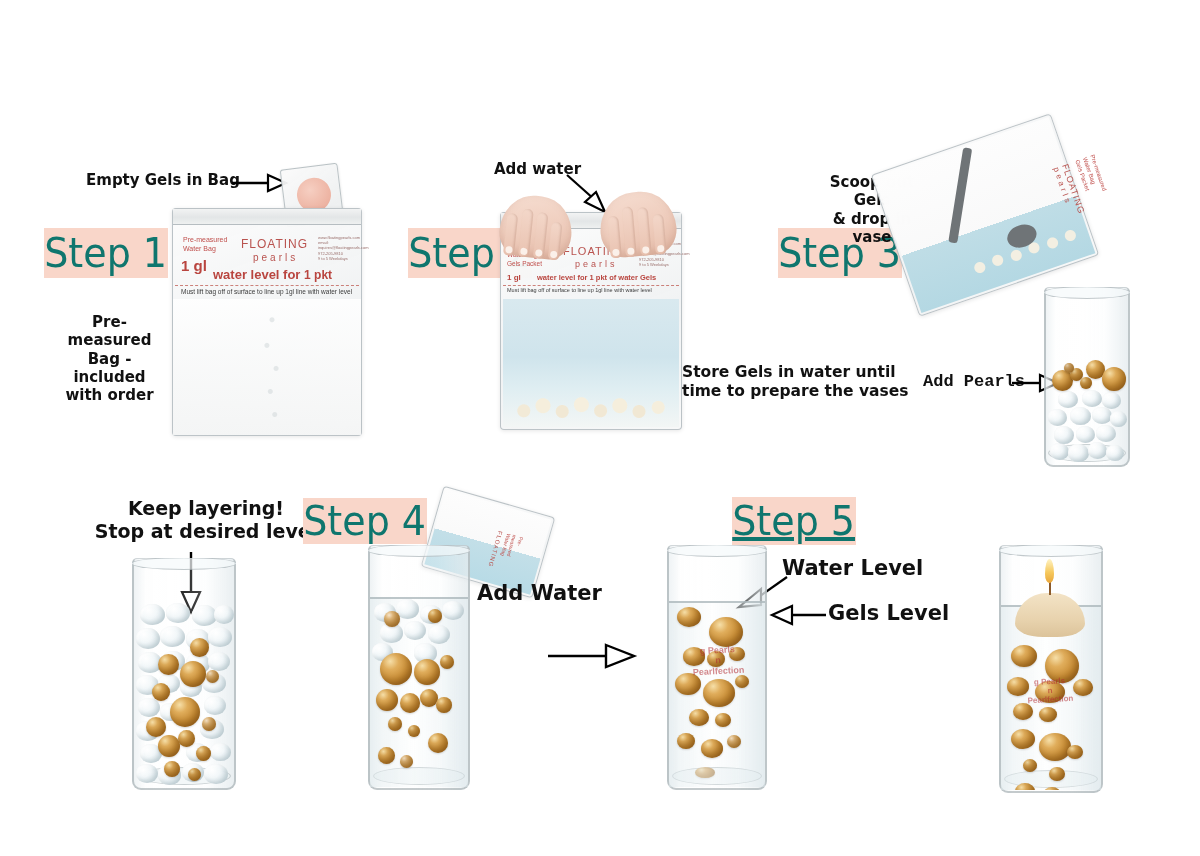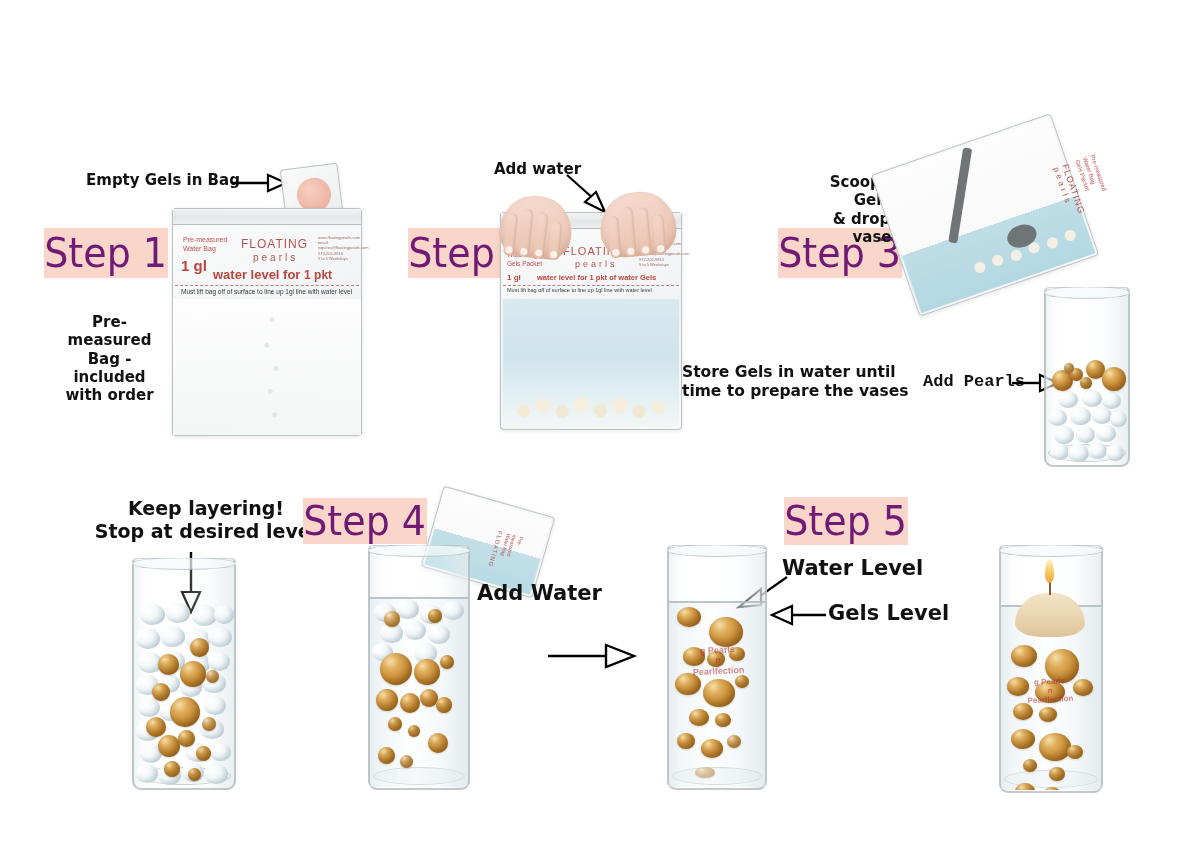--- a/index.html
+++ b/index.html
@@ -18,21 +18,21 @@
     display:flex;align-items:center;justify-content:center;
   }
   #title span{
     font-size:62px;letter-spacing:-0.5px;color:#0d0d0d;
     font-family:"DejaVu Sans Condensed","Liberation Sans",sans-serif;
     transform:scaleX(0.93);transform-origin:center;white-space:nowrap;
   }
 
   
   .stepchip{
-    background:#f9d6c9;color:#701a75;
+    background:#f9d6c9;color:#0f766e;
     display:flex;align-items:center;justify-content:center;
     font-size:40px;line-height:1;white-space:nowrap;
     font-family:"DejaVu Sans","Liberation Sans",sans-serif;
   }
   .stepchip span{transform:scaleX(0.95);display:block;}
 
   
   .callout{
     color:#111;font-weight:bold;line-height:1.22;
     font-family:"DejaVu Sans","Liberation Sans",sans-serif;
@@ -495,21 +495,21 @@
     </div>
   </div>
 
   <div class="abs arrow" style="left:548px;top:640px;">
     <svg width="90" height="32" viewBox="0 0 90 32">
       <line x1="0" y1="16" x2="60" y2="16" stroke="#000" stroke-width="2.6"></line>
       <polygon points="58,5 86,16 58,27" fill="#fff" stroke="#000" stroke-width="2.4"></polygon>
     </svg>
   </div>
 
-  <div class="abs stepchip" style="left:784px;top:497px;width:124px;height:48px;">
+  <div class="abs stepchip" style="left:732px;top:497px;width:124px;height:48px;text-decoration:underline;">
     <span>Step 5</span>
   </div>
 
   <div class="abs callout" style="left:782px;top:556px;font-size:21px;">Water Level</div>
   <div class="abs arrow" style="left:735px;top:575px;">
     <svg width="54" height="36" viewBox="0 0 54 36">
       <line x1="52" y1="2" x2="18" y2="26" stroke="#000" stroke-width="2.2"></line>
       <polygon points="26,14 4,32 26,30" fill="#fff" stroke="#000" stroke-width="2.2"></polygon>
     </svg>
   </div>

